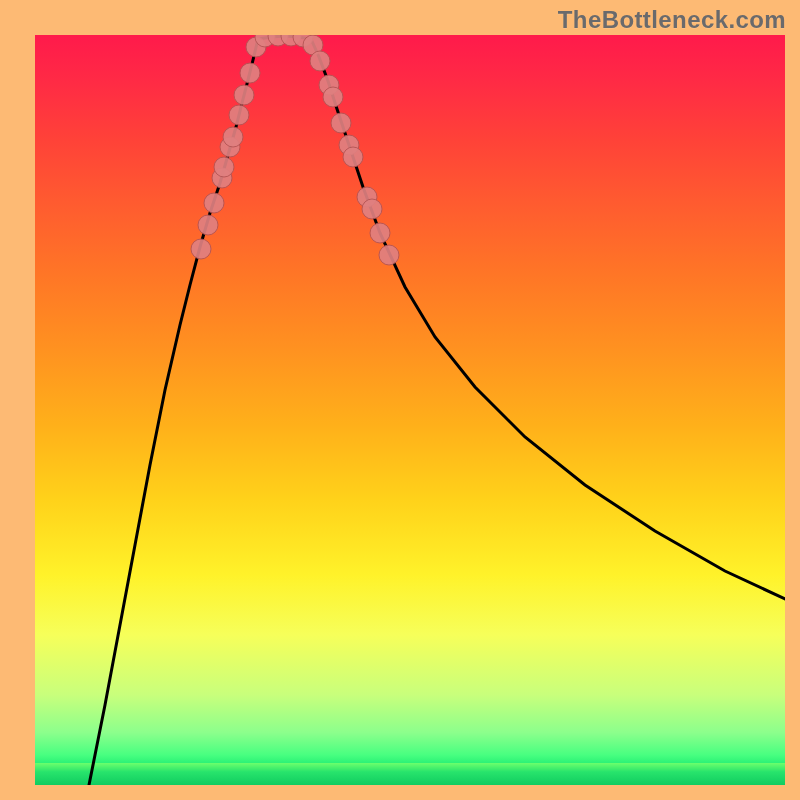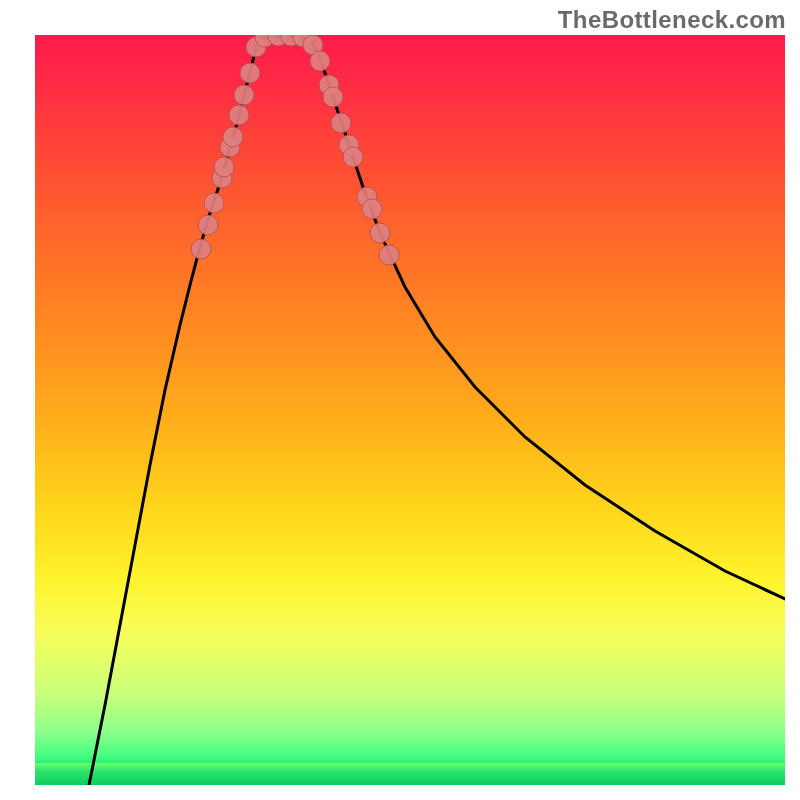--- a/index.html
+++ b/index.html
@@ -8,21 +8,21 @@
     width: 800px;
     height: 800px;
     overflow: hidden;
     background: #000;
     font-family: Arial, Helvetica, sans-serif;
   }
   .stage {
     position: relative;
     width: 800px;
     height: 800px;
-    background: #ffffff;
+    background: #fdba74;
   }
   .plot-area {
     position: absolute;
     left: 35px;
     top: 35px;
     width: 750px;
     height: 750px;
     background: linear-gradient(to bottom,
       #ff1a4b 0%,
       #ff2a45 6%,

